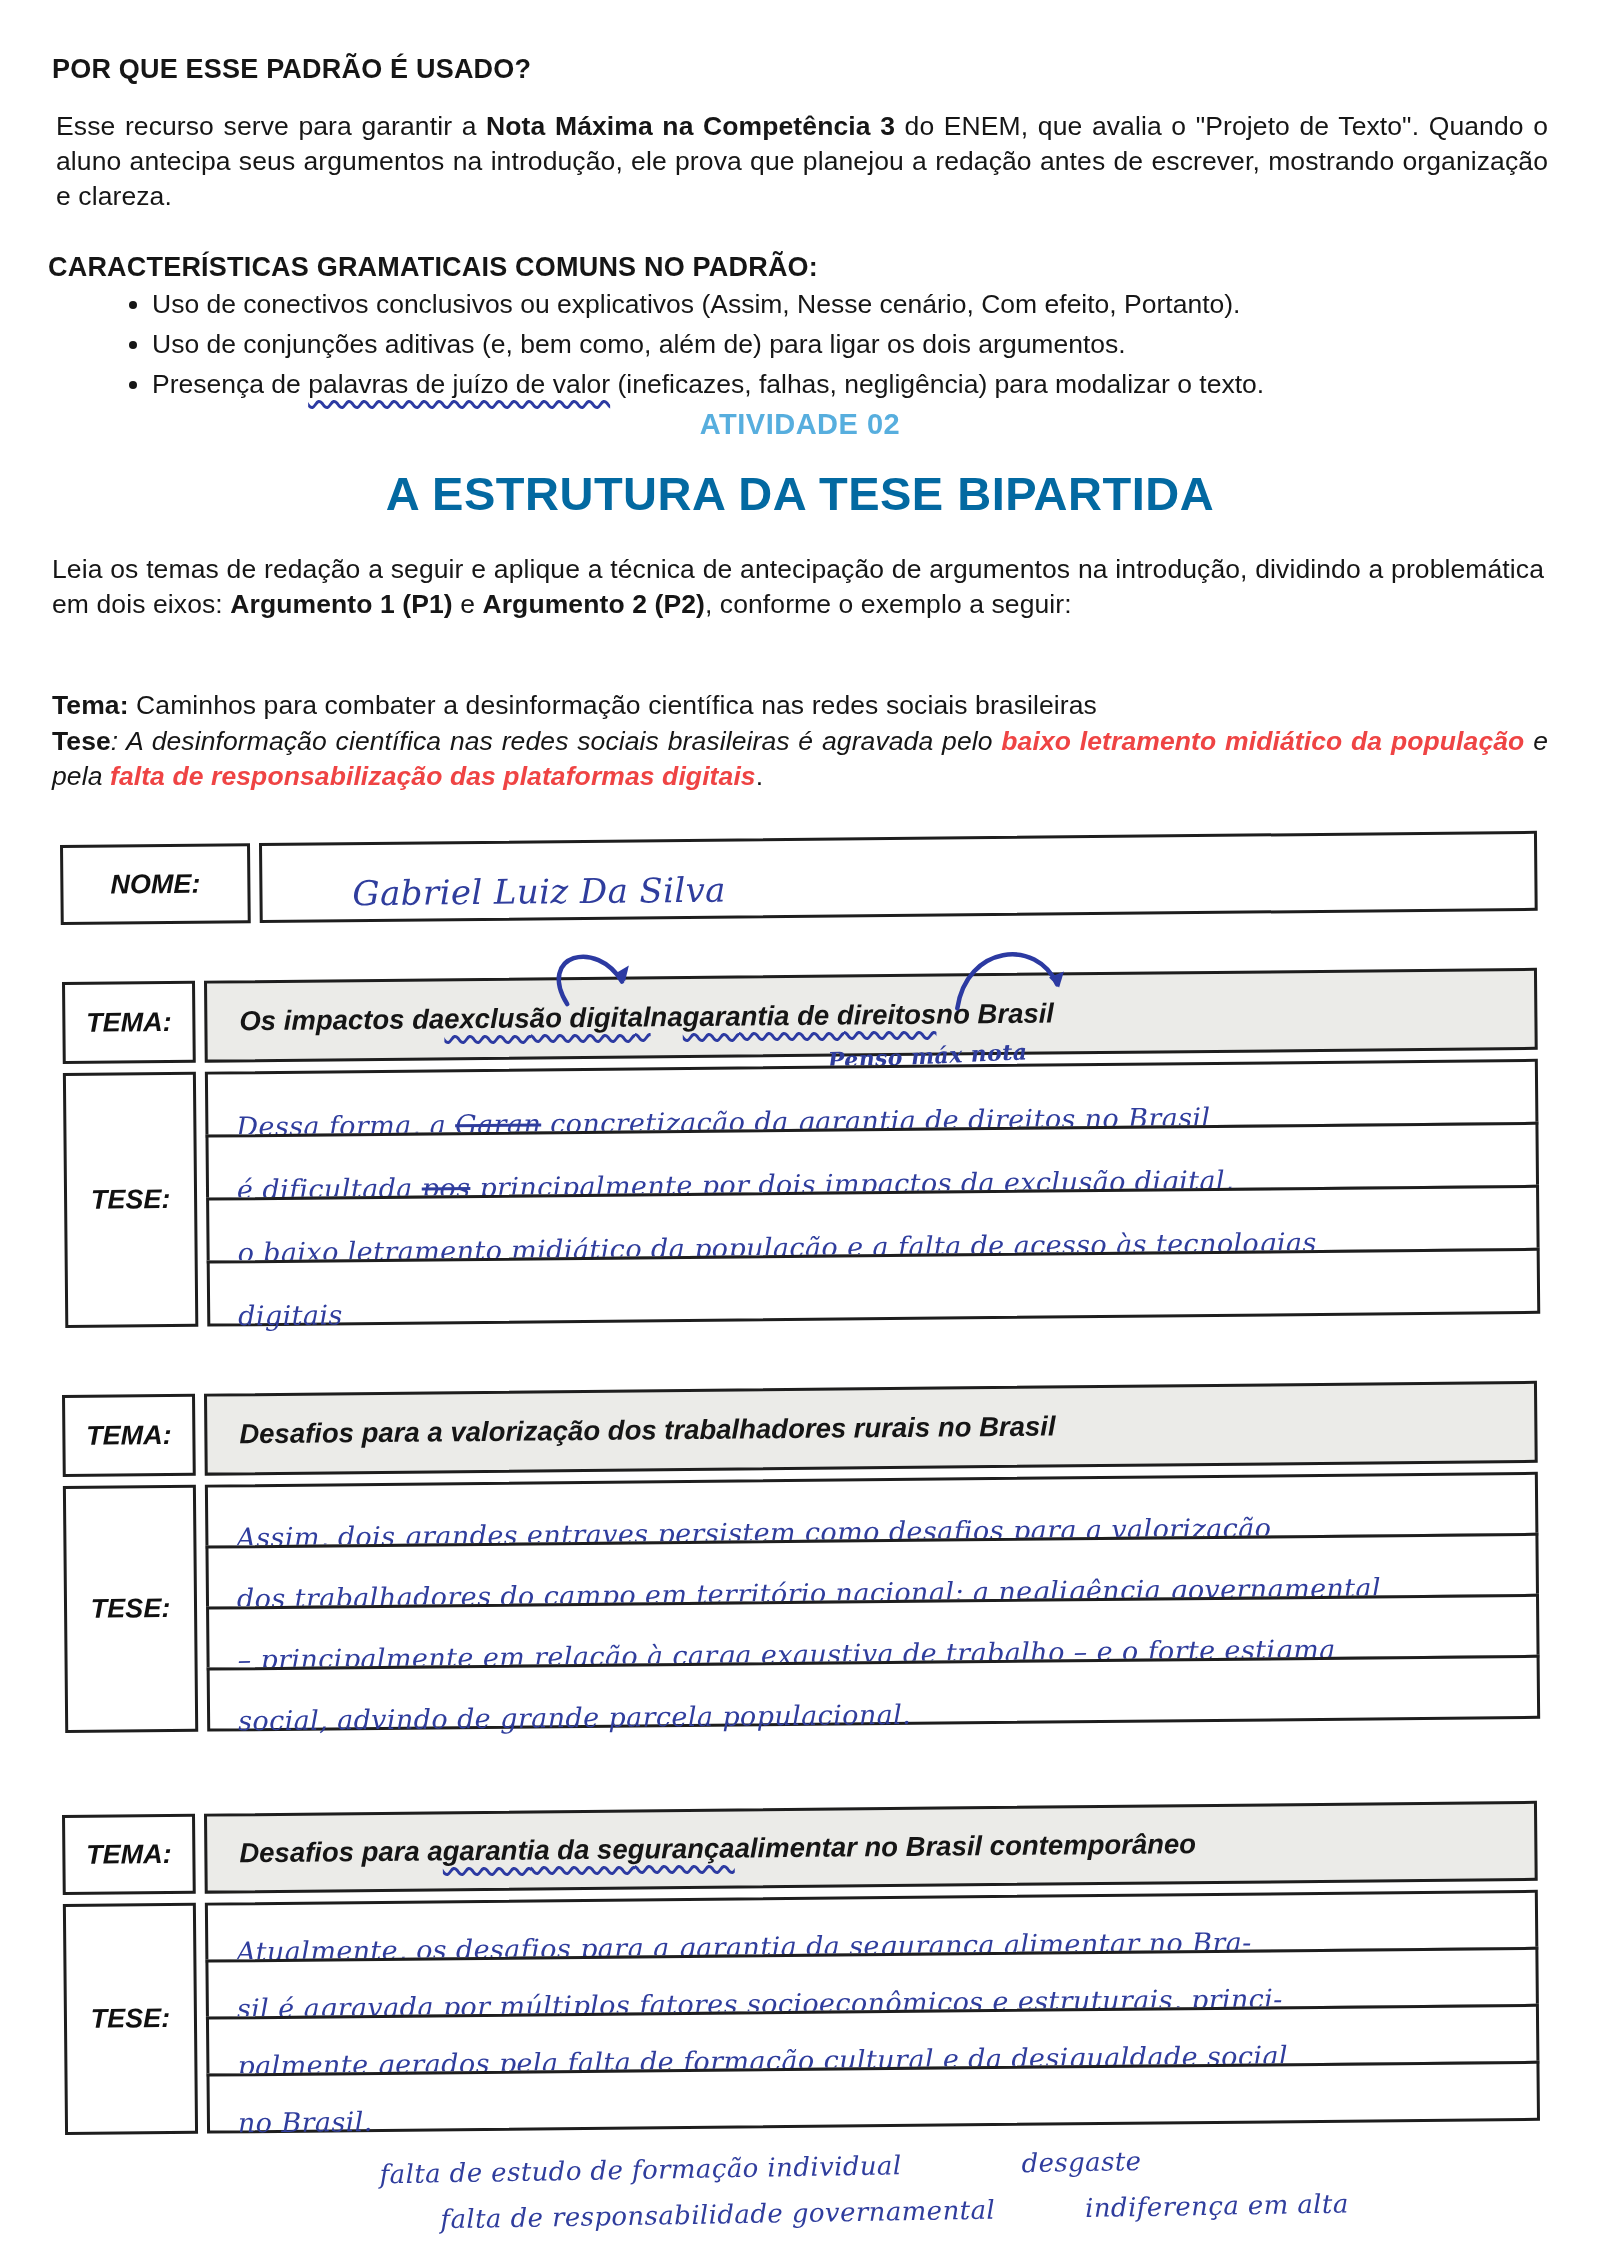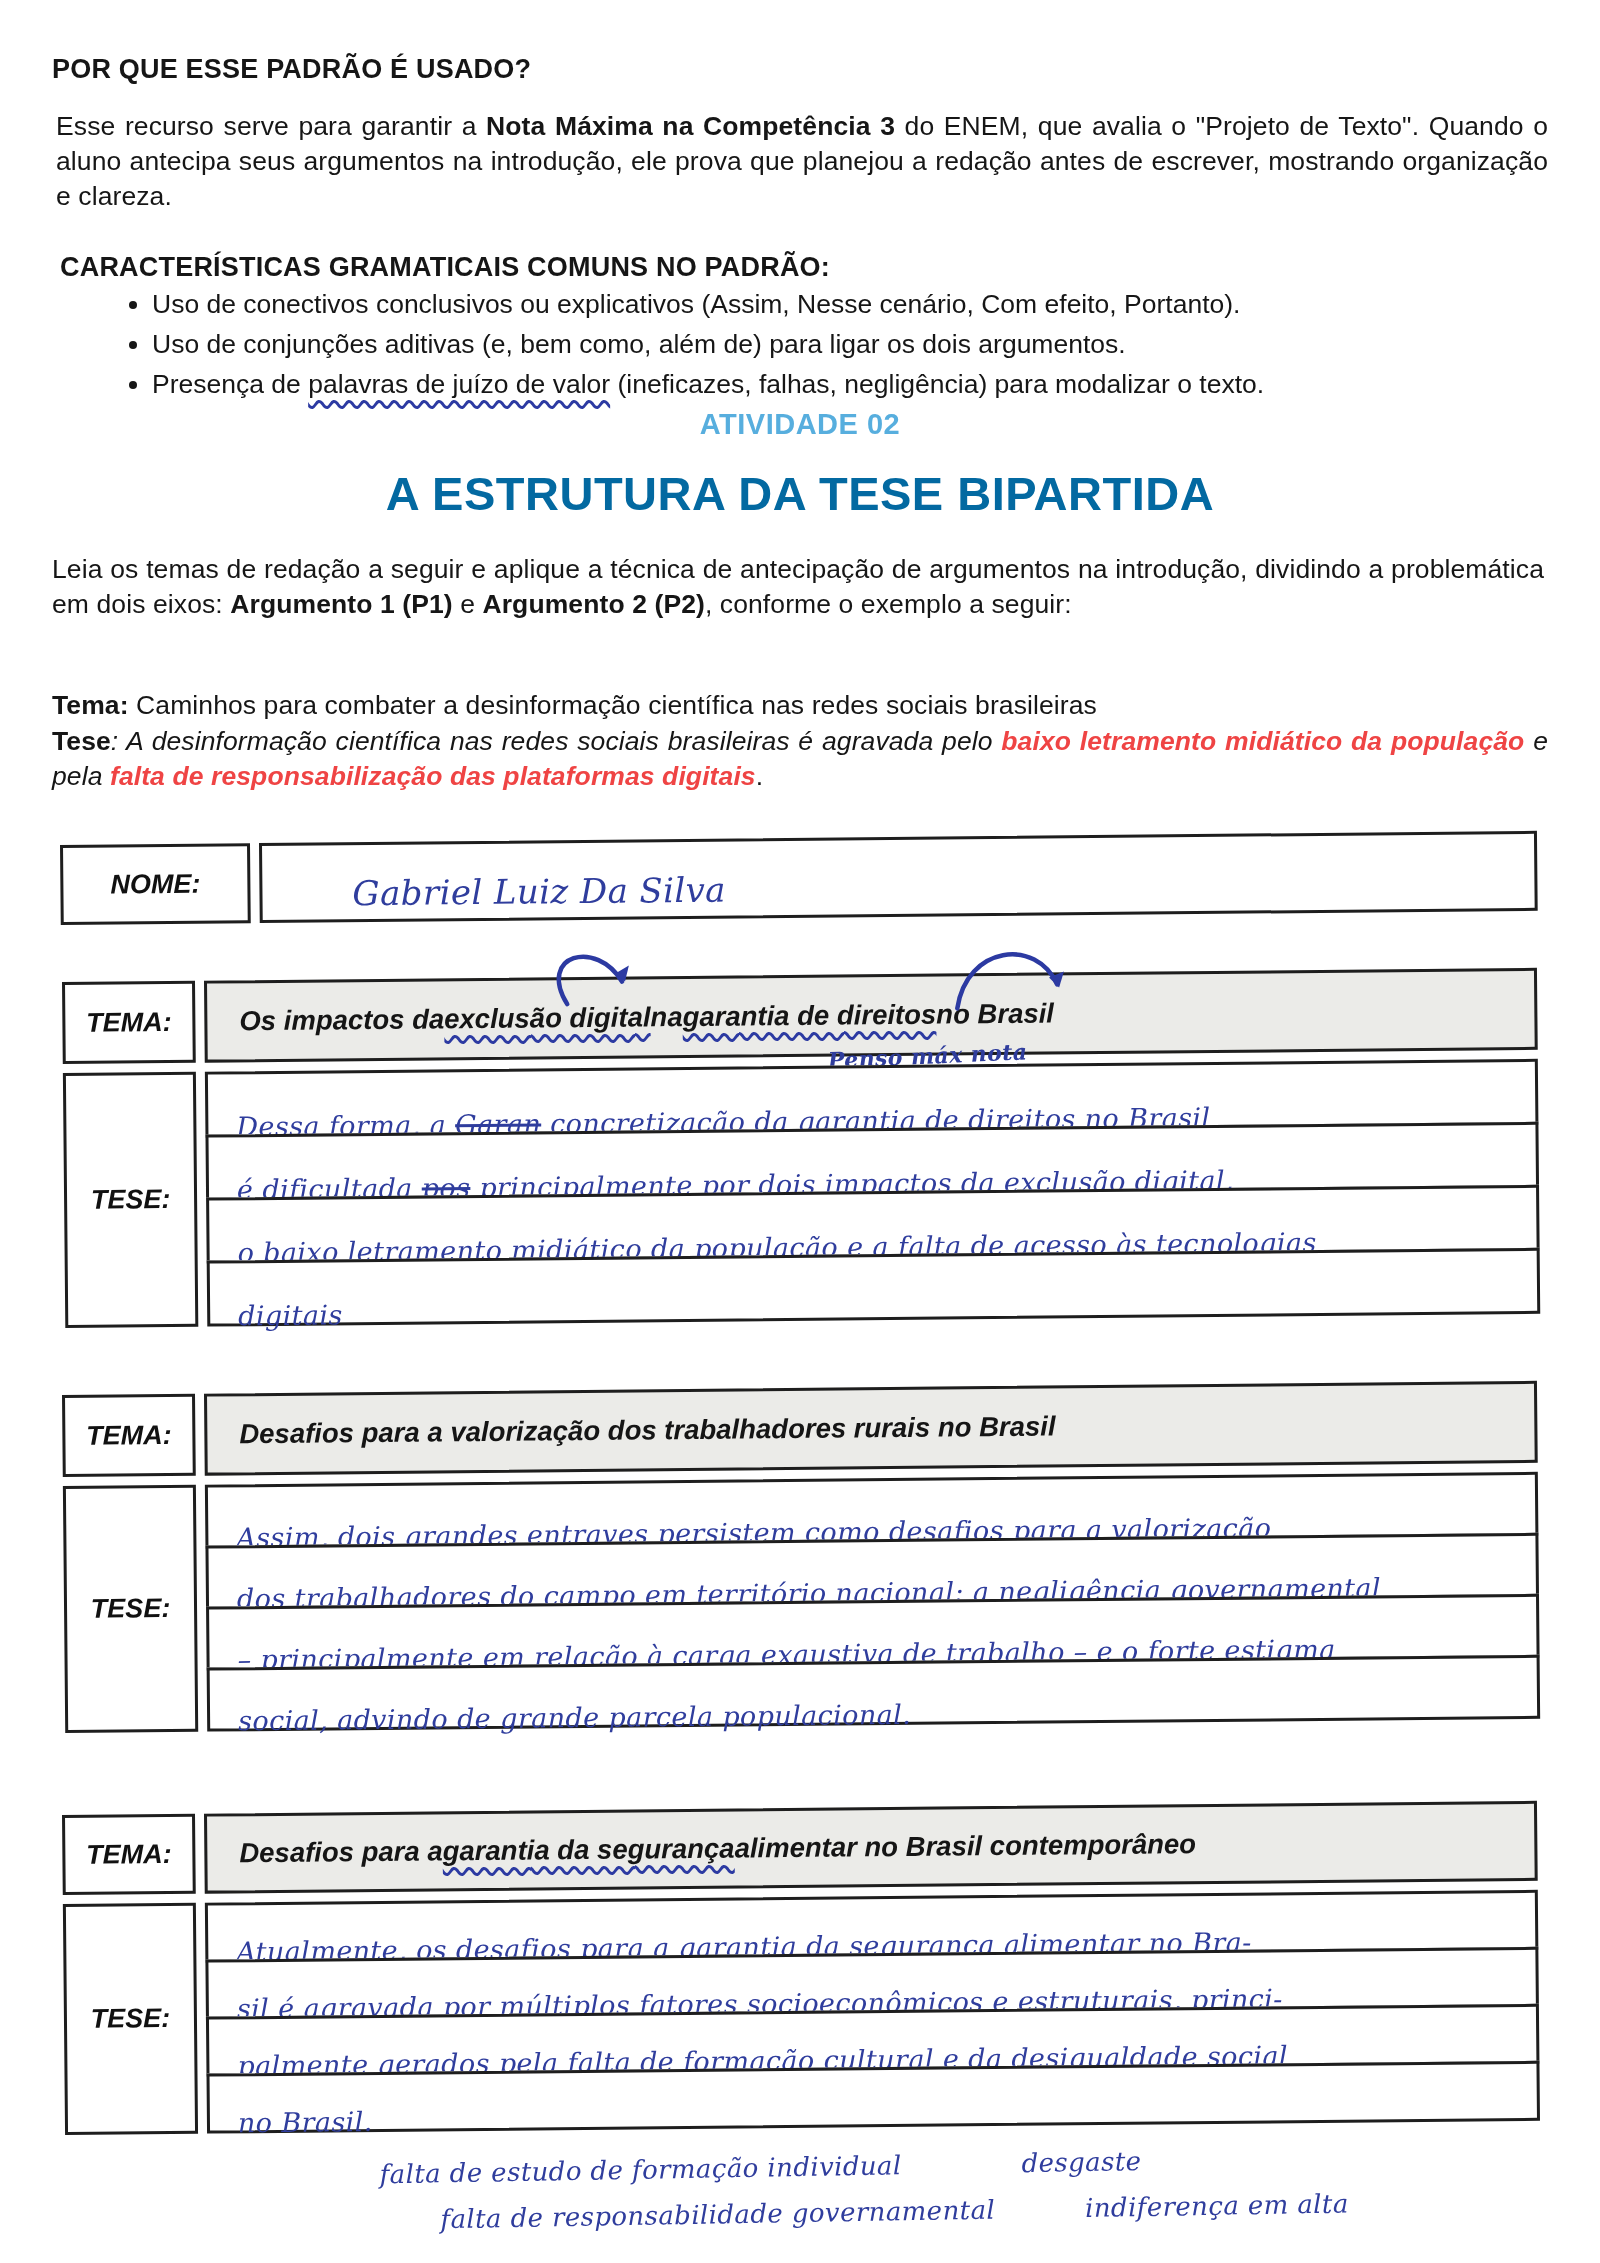--- a/index.html
+++ b/index.html
@@ -45,21 +45,21 @@
   .pen-svg{position:absolute;pointer-events:none;}
   .notes .hand{font-size:26px;}
 </style>
 </head>
 <body>
 
 <div class="abs ph" style="top:54px;left:52px;text-align:right;">POR QUE ESSE PADRÃO É USADO?</div>
 
 <p class="abs pp" style="top:105px;left:52px;width:1492px;margin:4px;"><span>Esse recurso serve para garantir a </span><span class="b">Nota Máxima na Competência 3</span><span> do ENEM, que avalia o "Projeto de Texto". Quando o aluno antecipa seus argumentos na introdução, ele prova que planejou a redação antes de escrever, mostrando organização e clareza.</span></p>
 
-<div class="abs ph" style="top:252px;left:60px;">CARACTERÍSTICAS GRAMATICAIS COMUNS NO PADRÃO:</div>
+<div class="abs ph" style="top:252px;left:48px;">CARACTERÍSTICAS GRAMATICAIS COMUNS NO PADRÃO:</div>
 
 <ul class="abs features" style="top:288px;left:52px;width:1480px;margin:0;">
   <li>Uso de conectivos conclusivos ou explicativos (Assim, Nesse cenário, Com efeito, Portanto).</li>
   <li>Uso de conjunções aditivas (e, bem como, além de) para ligar os dois argumentos.</li>
   <li><span>Presença de </span><span class="wavy-ink">palavras de juízo de valor</span><span> (ineficazes, falhas, negligência) para modalizar o texto.</span></li>
 </ul>
 
 <div class="abs kicker" style="top:408px;left:0;width:1600px;">ATIVIDADE 02</div>
 <div class="abs title" style="top:466px;left:0;width:1600px;">A ESTRUTURA DA TESE BIPARTIDA</div>
 

